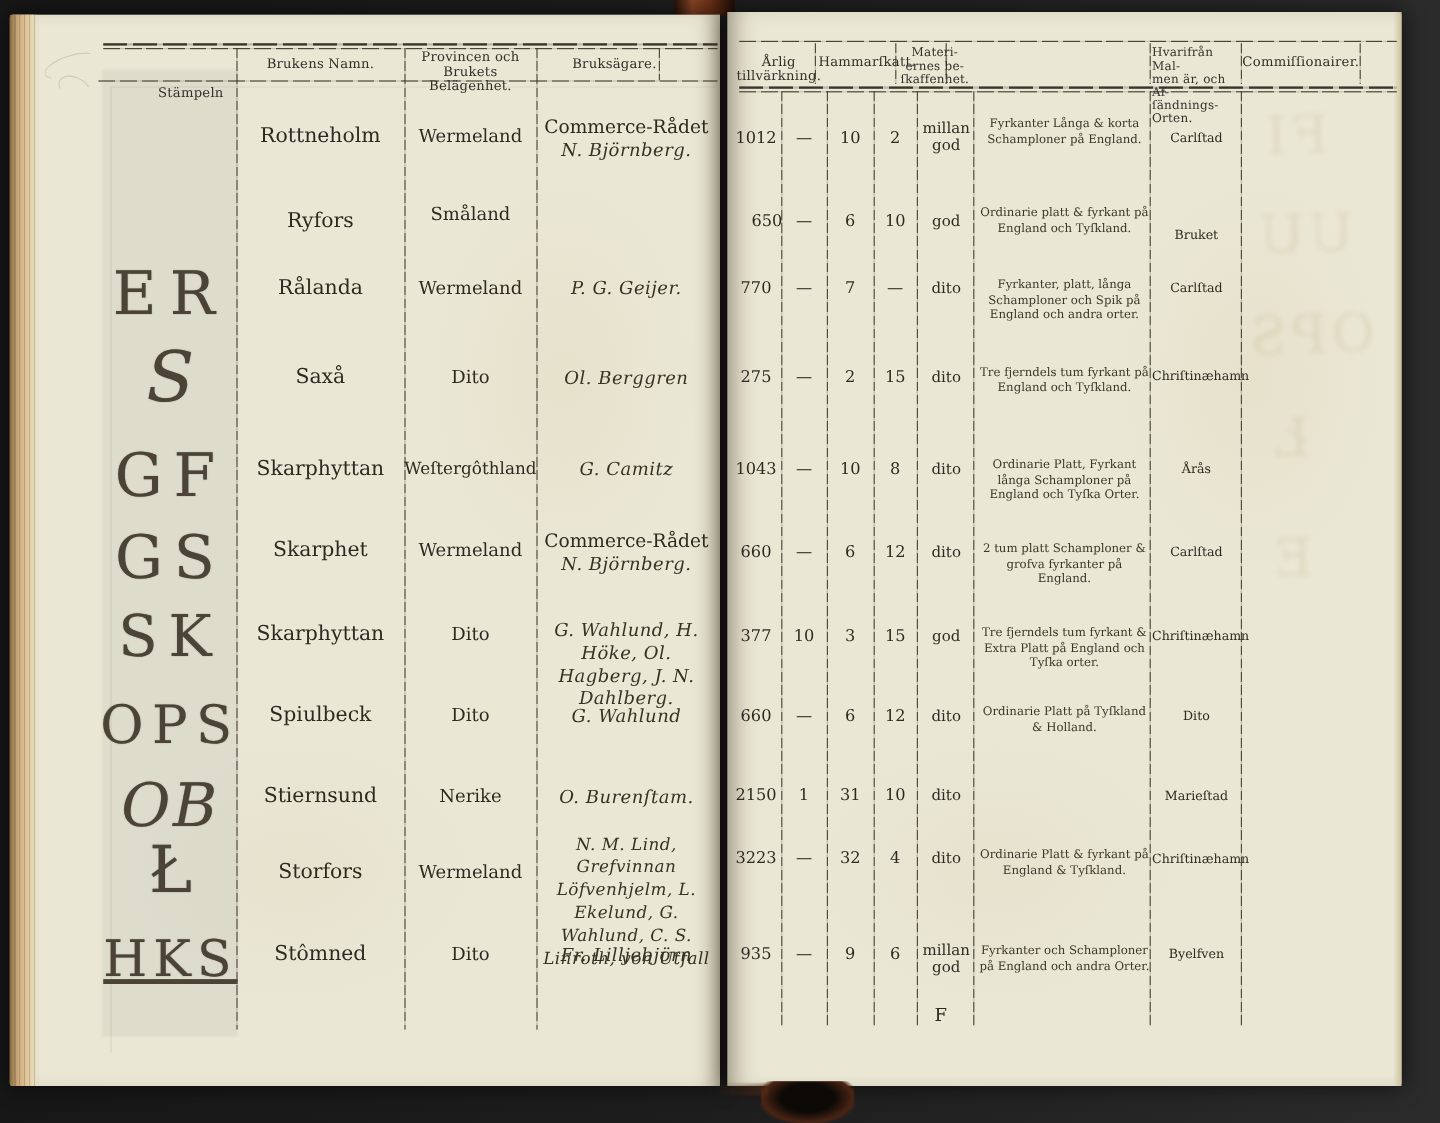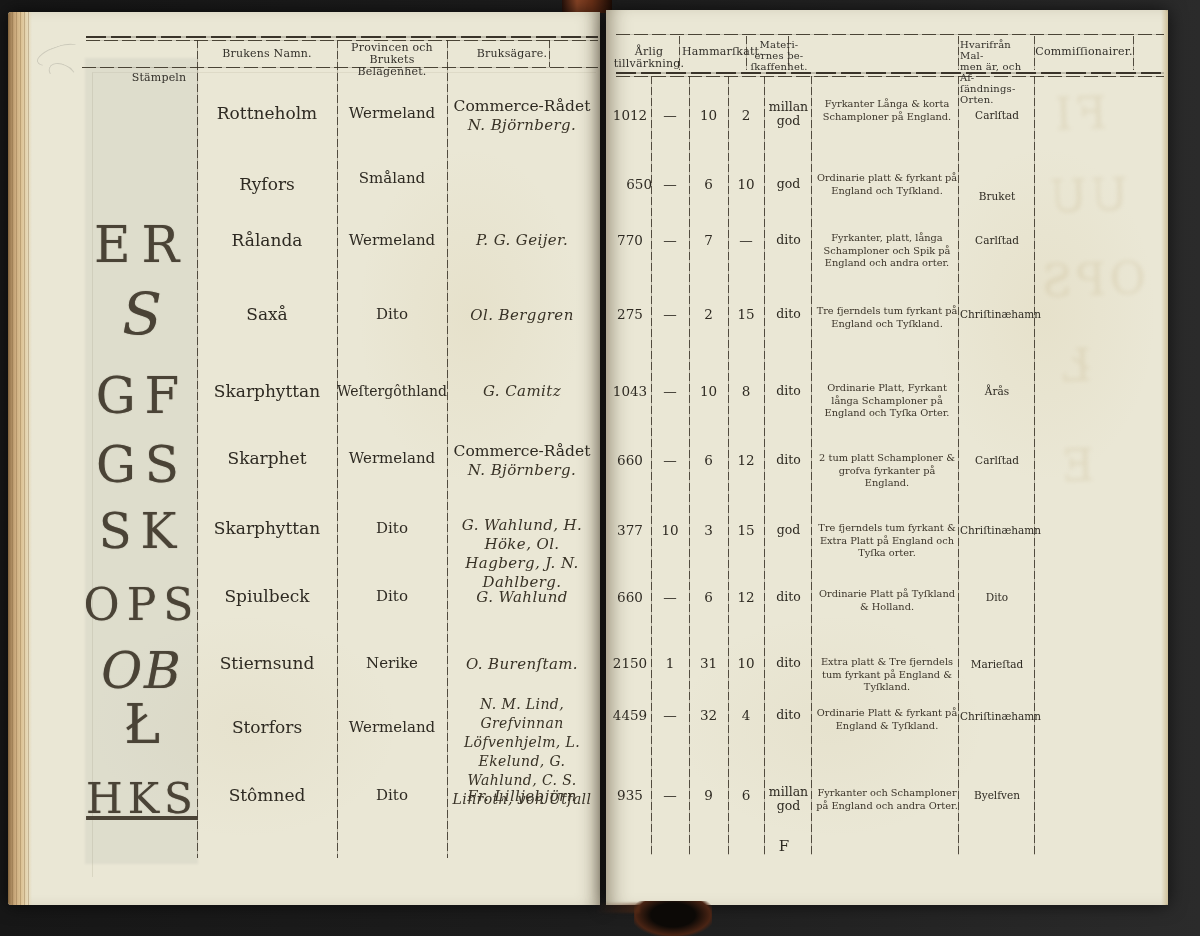--- a/index.html
+++ b/index.html
@@ -279,24 +279,23 @@
   <div class="cell n c4" style="top:579px;">12</div>
   <div class="cell qual" style="top:580px;">dito</div>
   <div class="cell sort" style="top:578px;">Ordinarie Platt på Tyſkland &amp; Holland.</div>
   <div class="cell orig" style="top:581px;">Dito</div>
 
   <div class="cell n c1" style="top:645px;">2150</div>
   <div class="cell n c2" style="top:645px;">1</div>
   <div class="cell n c3" style="top:645px;">31</div>
   <div class="cell n c4" style="top:645px;">10</div>
   <div class="cell qual" style="top:646px;">dito</div>
-  <div class="cell sort" style="top:646px;">Extra platt &amp; Tre fjerndels tum fyrkant på England &amp; Tyſkland.</div>
   <div class="cell orig" style="top:648px;">Marieſtad</div>
 
-  <div class="cell n c1" style="top:697px;">4459</div>
+  <div class="cell n c1" style="top:697px;">3223</div>
   <div class="cell n c2" style="top:697px;">—</div>
   <div class="cell n c3" style="top:697px;">32</div>
   <div class="cell n c4" style="top:697px;">4</div>
   <div class="cell qual" style="top:698px;">dito</div>
   <div class="cell sort" style="top:697px;">Ordinarie Platt &amp; fyrkant på England &amp; Tyſkland.</div>
   <div class="cell orig" style="top:700px;">Chriſtinæhamn</div>
 
   <div class="cell n c1" style="top:777px;">935</div>
   <div class="cell n c2" style="top:777px;">—</div>
   <div class="cell n c3" style="top:777px;">9</div>

